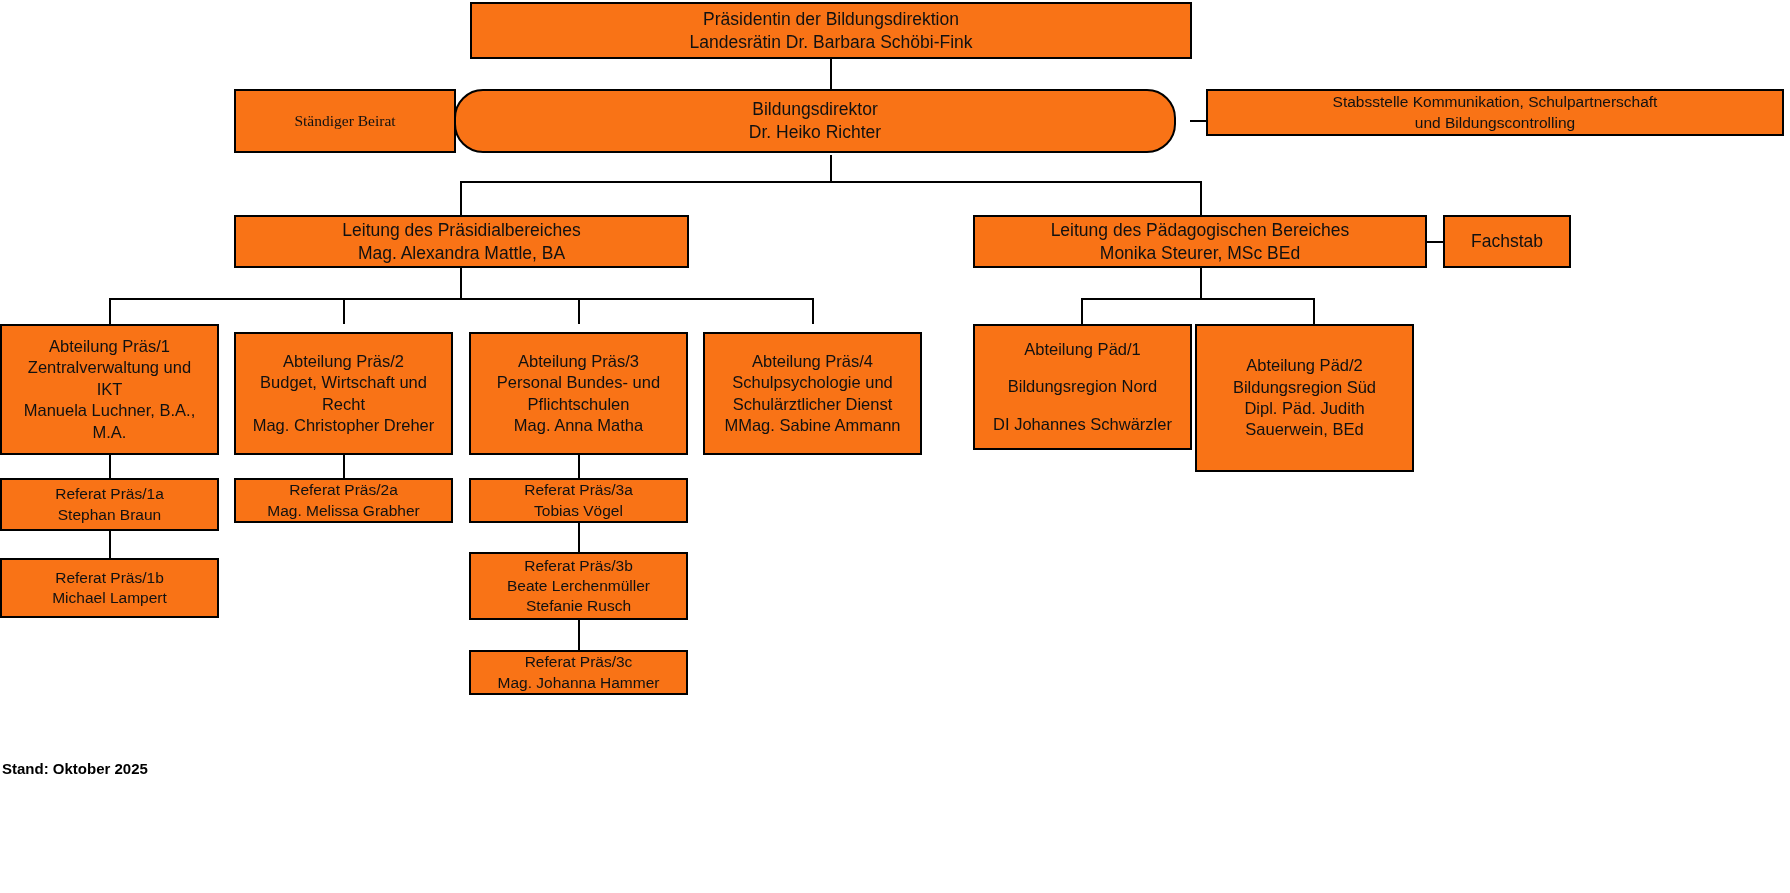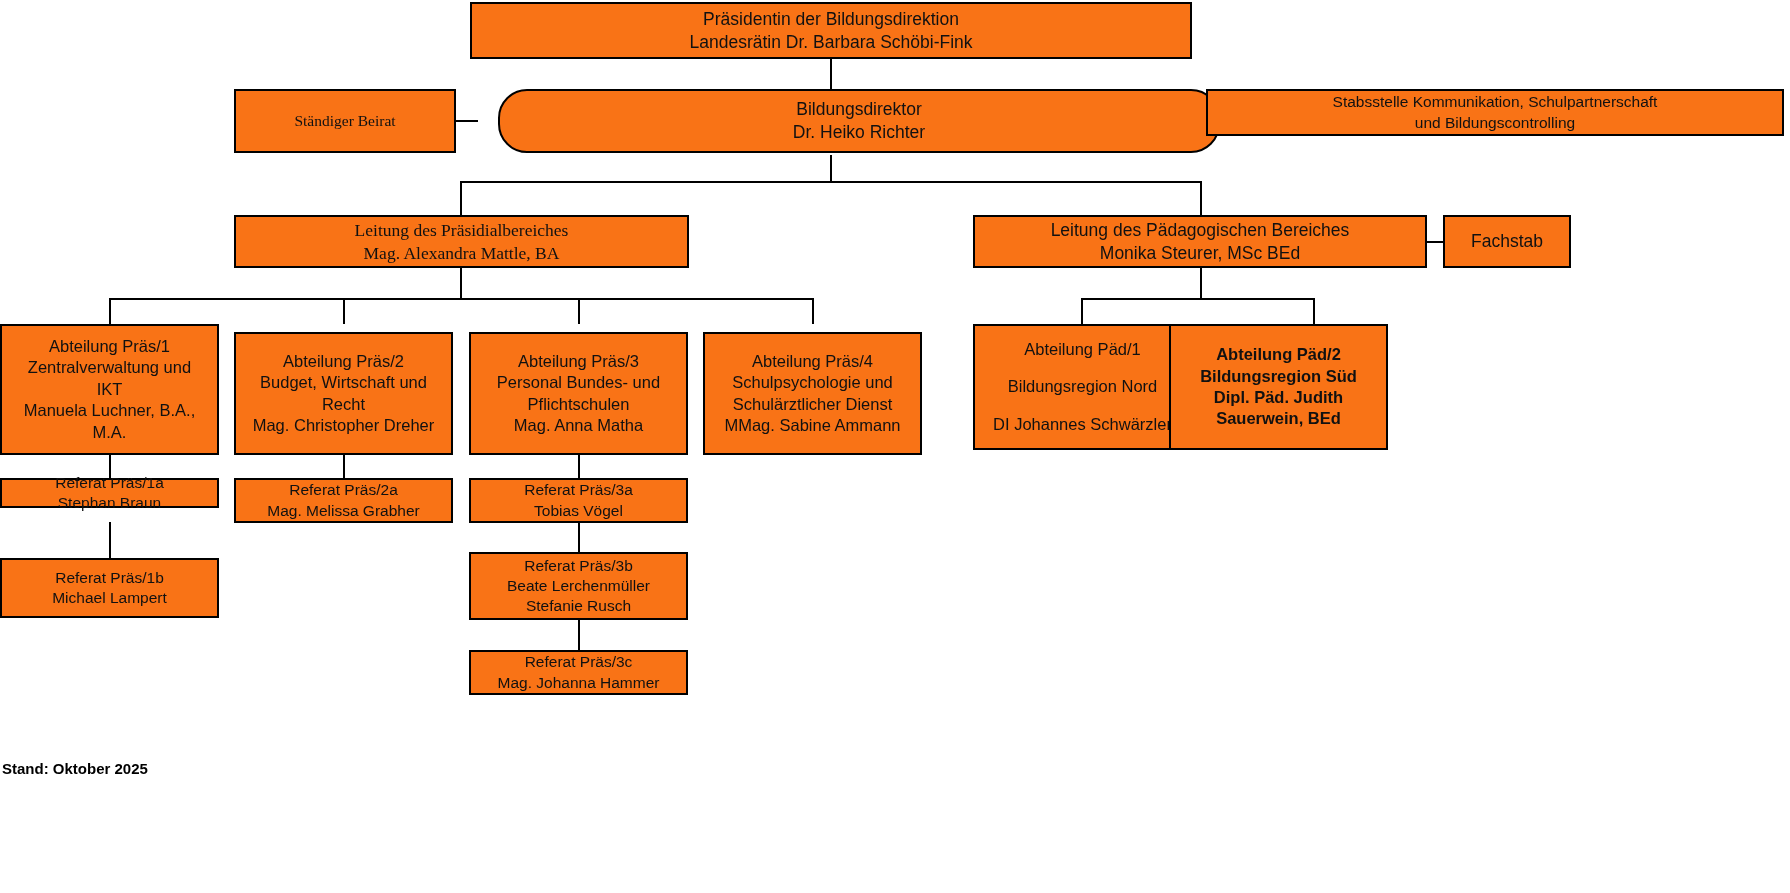--- a/index.html
+++ b/index.html
@@ -90,31 +90,31 @@
 
   <div class="box f17" style="left:470px;top:2px;width:722px;height:57px;">
     <span class="ln">Präsidentin der Bildungsdirektion</span>
     <span class="ln">Landesrätin Dr. Barbara Schöbi-Fink</span>
   </div>
 
   <div class="box f15" style="left:234px;top:89px;width:222px;height:64px;font-family:Liberation Serif, serif;">
     <span class="ln">Ständiger Beirat</span>
   </div>
 
-  <div class="box f17" style="left:498px;top:89px;width:722px;height:64px;border-radius:29px;">
+  <div class="box f17" style="left:454px;top:89px;width:722px;height:64px;border-radius:29px;">
     <span class="ln">Bildungsdirektor</span>
     <span class="ln">Dr. Heiko Richter</span>
   </div>
 
   <div class="box f15" style="left:1206px;top:89px;width:578px;height:47px;">
     <span class="ln">Stabsstelle Kommunikation, Schulpartnerschaft</span>
     <span class="ln">und Bildungscontrolling</span>
   </div>
 
-  <div class="box f17" style="left:234px;top:215px;width:455px;height:53px;font-family:Liberation Serif, serif;">
+  <div class="box f17" style="left:234px;top:215px;width:455px;height:53px;">
     <span class="ln">Leitung des Präsidialbereiches</span>
     <span class="ln">Mag. Alexandra Mattle, BA</span>
   </div>
 
   <div class="box f17" style="left:973px;top:215px;width:454px;height:53px;">
     <span class="ln">Leitung des Pädagogischen Bereiches</span>
     <span class="ln">Monika Steurer, MSc BEd</span>
   </div>
 
   <div class="box f17" style="left:1443px;top:215px;width:128px;height:53px;">
@@ -149,28 +149,28 @@
     <span class="ln">Schulärztlicher Dienst</span>
     <span class="ln">MMag. Sabine Ammann</span>
   </div>
 
   <div class="box f16" style="left:973px;top:324px;width:219px;height:126px;gap:16px;">
     <span class="ln">Abteilung Päd/1</span>
     <span class="ln">Bildungsregion Nord</span>
     <span class="ln">DI Johannes Schwärzler</span>
   </div>
 
-  <div class="box f16" style="left:1169px;top:324px;width:219px;height:126px;font-weight:bold;">
+  <div class="box f16" style="left:1195px;top:324px;width:219px;height:148px;">
     <span class="ln">Abteilung Päd/2</span>
     <span class="ln">Bildungsregion Süd</span>
     <span class="ln">Dipl. Päd. Judith</span>
     <span class="ln">Sauerwein, BEd</span>
   </div>
 
-  <div class="box f15" style="left:0px;top:478px;width:219px;height:30px;">
+  <div class="box f15" style="left:0px;top:478px;width:219px;height:53px;">
     <span class="ln">Referat Präs/1a</span>
     <span class="ln">Stephan Braun</span>
   </div>
 
   <div class="box f15" style="left:0px;top:558px;width:219px;height:60px;">
     <span class="ln">Referat Präs/1b</span>
     <span class="ln">Michael Lampert</span>
   </div>
 
   <div class="box f15" style="left:234px;top:478px;width:219px;height:45px;">

